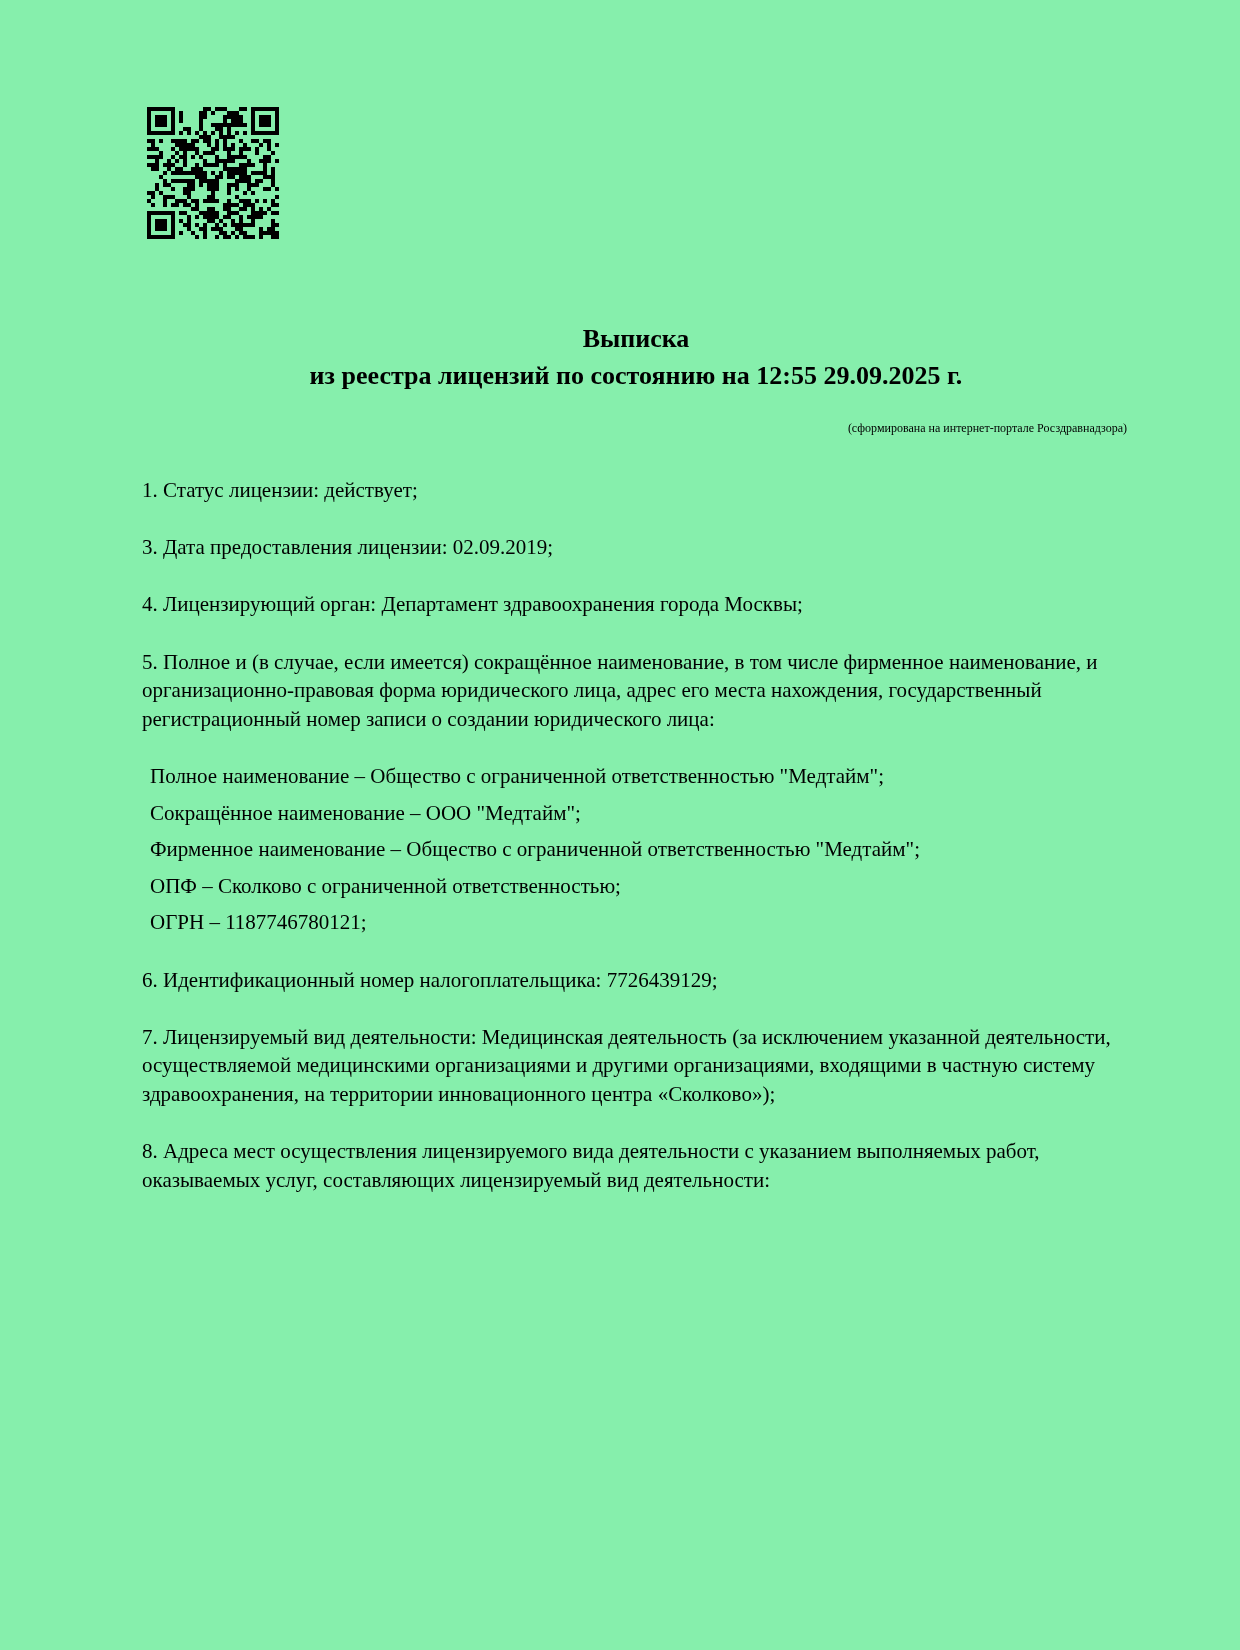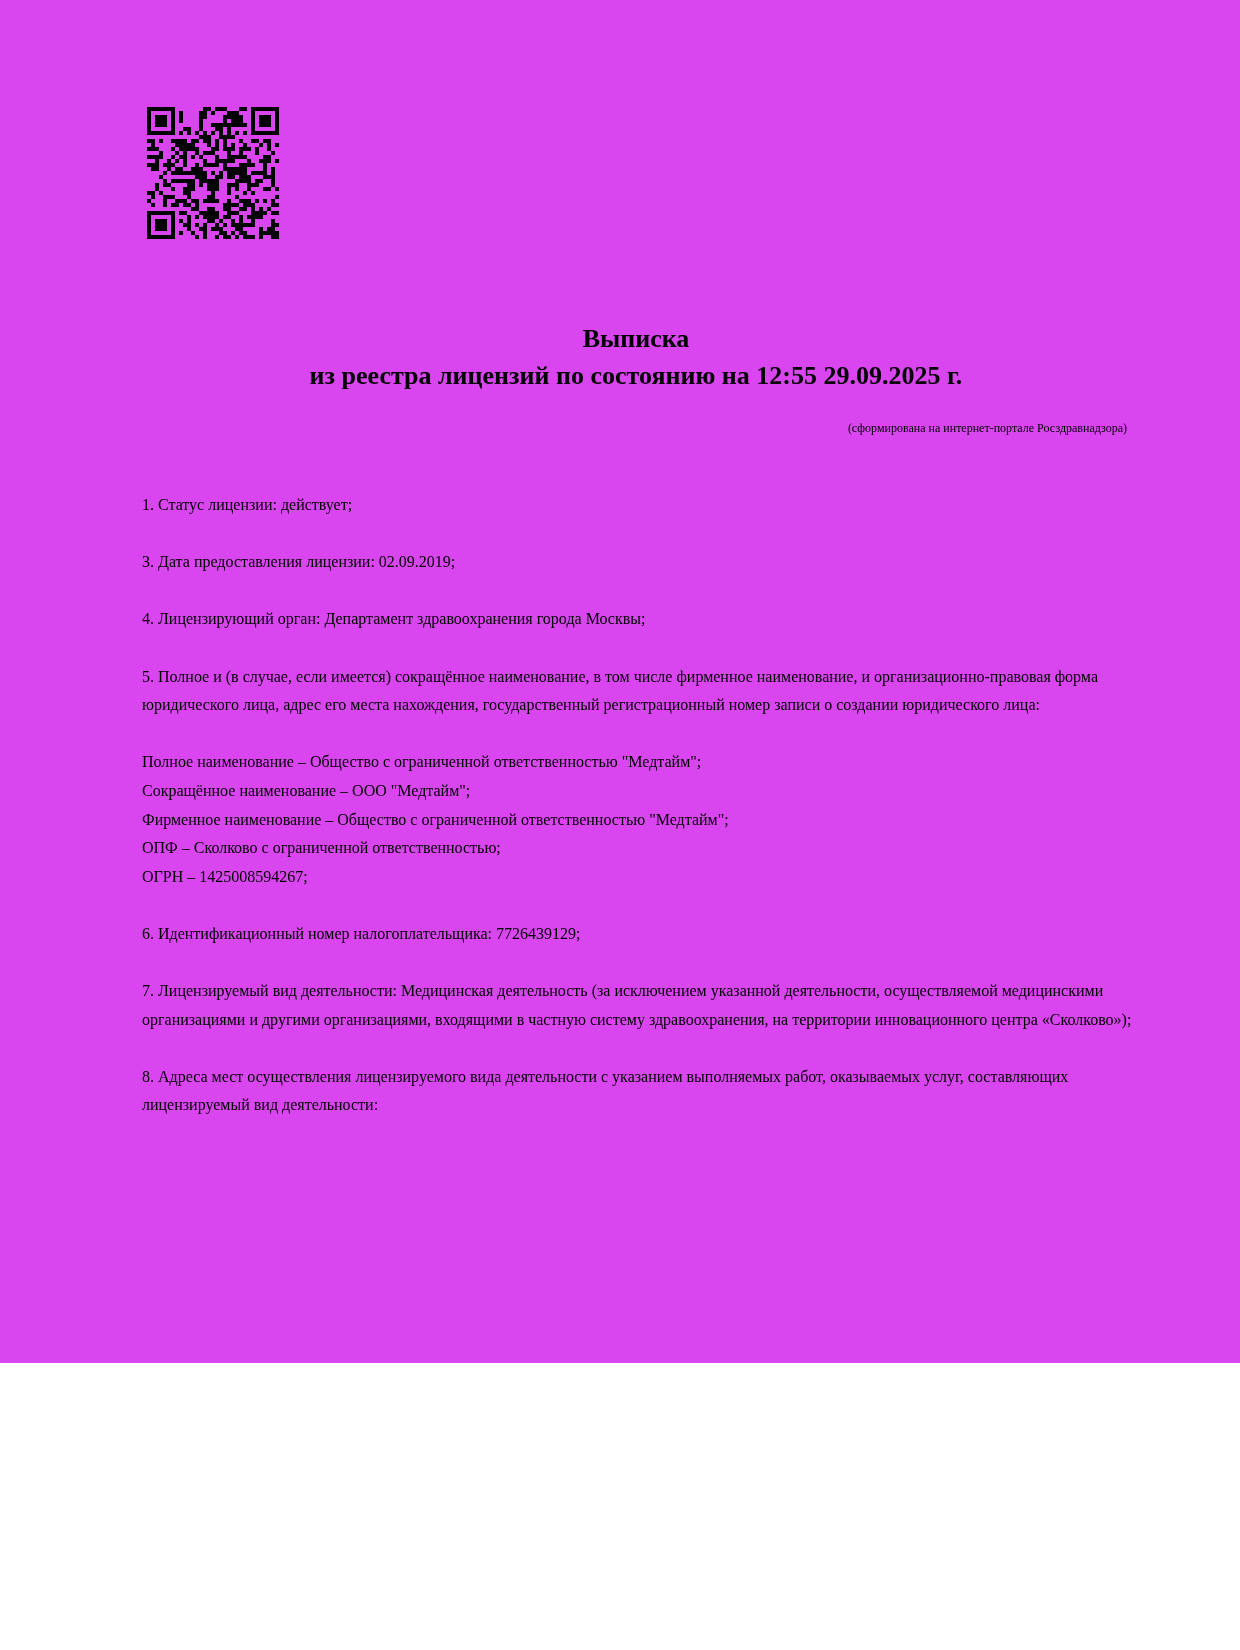--- a/index.html
+++ b/index.html
@@ -5,22 +5,22 @@
   html, body {
     margin: 0;
     padding: 0;
     background: #ffffff;
     color: #000000;
     font-family: "Liberation Serif", "DejaVu Serif", serif;
   }
   .page {
     position: relative;
     width: 1240px;
-    height: 1363px;
-    background: #d946ef;
+    height: 1650px;
+    background: #86efac;
     overflow: hidden;
   }
   .qr {
     position: absolute;
     left: 147px;
     top: 107px;
     width: 132px;
     height: 132px;
   }
   .qr svg { width: 100%; height: 100%; shape-rendering: crispEdges; }
@@ -38,32 +38,32 @@
     position: absolute;
     right: 113px;
     top: 417px;
     font-size: 12px;
     line-height: 22px;
     text-align: right;
   }
   .body-text {
     position: absolute;
     left: 142px;
-    top: 491px;
+    top: 476px;
     width: 990px;
-    font-size: 16px;
+    font-size: 21px;
     line-height: 28.6px;
   }
   .para {
     margin: 0 0 28.6px 0;
   }
   .company-block {
     margin: 0 0 28.6px 0;
   }
-  .company-line { margin: 0; }
+  .company-line { margin: 8px; }
 </style>
 </head>
 <body>
 
 <div class="page">
 
   <div class="qr">
     <svg id="qr-svg" xmlns="http://www.w3.org/2000/svg" viewBox="0 0 33 33">
         <g fill="#000000">
           <rect x="0" y="0" width="1" height="1"></rect>
@@ -604,21 +604,21 @@
     <p class="para">1. Статус лицензии: действует;</p>
     <p class="para">3. Дата предоставления лицензии: 02.09.2019;</p>
     <p class="para">4. Лицензирующий орган: Департамент здравоохранения города Москвы;</p>
     <p class="para">5. Полное и (в случае, если имеется) сокращённое наименование, в том числе фирменное наименование, и организационно-правовая форма юридического лица, адрес его места нахождения, государственный регистрационный номер записи о создании юридического лица:</p>
 
     <div class="company-block">
       <p class="company-line">Полное наименование – Общество с ограниченной ответственностью "Медтайм";</p>
       <p class="company-line">Сокращённое наименование – ООО "Медтайм";</p>
       <p class="company-line">Фирменное наименование – Общество с ограниченной ответственностью "Медтайм";</p>
       <p class="company-line">ОПФ – Сколково с ограниченной ответственностью;</p>
-      <p class="company-line">ОГРН – 1425008594267;</p>
+      <p class="company-line">ОГРН – 1187746780121;</p>
     </div>
 
     <p class="para">6. Идентификационный номер налогоплательщика: 7726439129;</p>
     <p class="para">7. Лицензируемый вид деятельности: Медицинская деятельность (за исключением указанной деятельности, осуществляемой медицинскими организациями и другими организациями, входящими в частную систему здравоохранения, на территории инновационного центра «Сколково»);</p>
     <p class="para">8. Адреса мест осуществления лицензируемого вида деятельности с указанием выполняемых работ, оказываемых услуг, составляющих лицензируемый вид деятельности:</p>
   </div>
 
 </div>
 
 </body></html>

